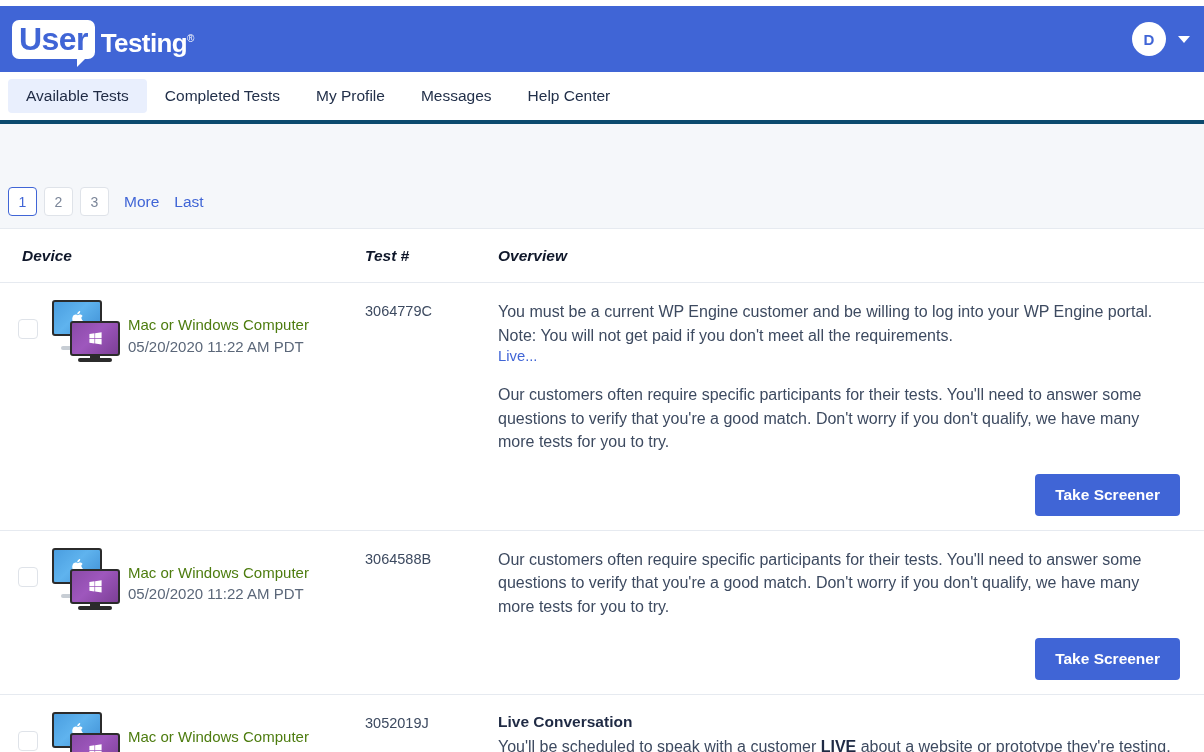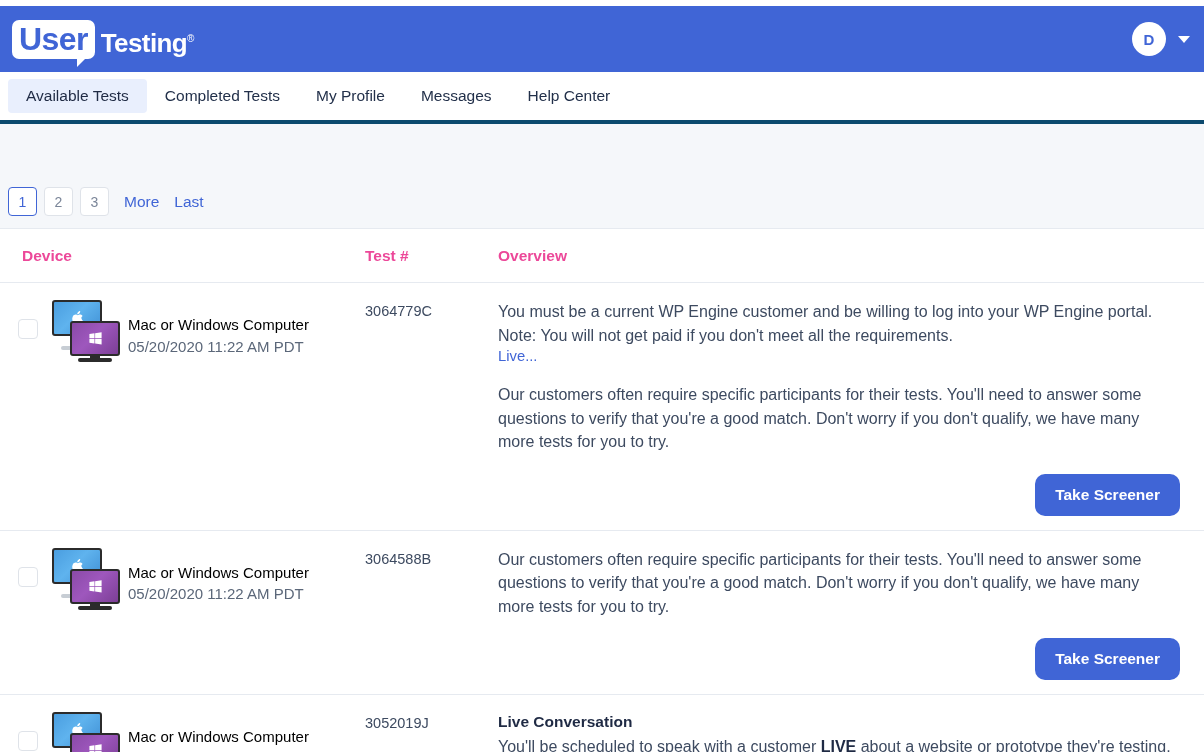--- a/index.html
+++ b/index.html
@@ -139,21 +139,22 @@
   
   .thead {
     display: flex;
     padding: 18px 0 17px 0;
     border-bottom: 1px solid #e6eaf0;
     background: #ffffff;
   }
   .th {
     font-size: 15.5px;
     font-weight: bold;
-    color: #ec4899;
+    color: #0f172a;
+    font-style: italic;
   }
   .col-device  { width: 365px; padding-left: 22px; }
   .col-test    { width: 133px; }
   .col-over    { flex: 1; padding-right: 24px; }
 
   .row {
     display: flex;
     border-bottom: 1px solid #e6eaf0;
     background: #ffffff;
     padding: 17px 0 14px 0;
@@ -206,21 +207,21 @@
   .win-stand {
     position: absolute; left: 42px; top: 56px;
     width: 10px; height: 5px; background: #2b2b2b;
   }
   .win-base {
     position: absolute; left: 30px; top: 58px;
     width: 34px; height: 4px; background: #2b2b2b; border-radius: 2px;
   }
 
   .device-text { padding-top: 14px; margin-left: 8px; }
-  .device-name { font-size: 15px; color: #000000; line-height: 1.45; }
+  .device-name { font-size: 15px; color: #4d7c0f; line-height: 1.45; }
   .device-date { font-size: 15px; color: #5b6779; line-height: 1.45; }
 
   .ov-title {
     font-size: 15.5px; font-weight: bold; color: #1f2a44;
     margin: 0 0 2px 0; line-height: 1.35;
   }
   .ov-text {
     font-size: 16px; color: #3d4a60; line-height: 1.47;
     margin: 0;
   }
@@ -228,21 +229,21 @@
   .more-link { color: #4065d6; font-size: 14.8px; cursor: pointer; display: inline-block; }
   .bold-inline { font-weight: bold; color: #1f2a44; }
 
   .btn-row { display: flex; justify-content: flex-end; margin-top: 20px; }
   .btn-screener {
     background: #4065d6;
     color: #ffffff;
     font-size: 15.5px;
     font-weight: bold;
     border: none;
-    border-radius: 10px;
+    border-radius: 4px;
     padding: 12px 20px;
     cursor: pointer;
     font-family: "Liberation Sans", sans-serif;
   }
 </style>
 </head>
 <body>
 
 <div class="top-strip"></div>
 

